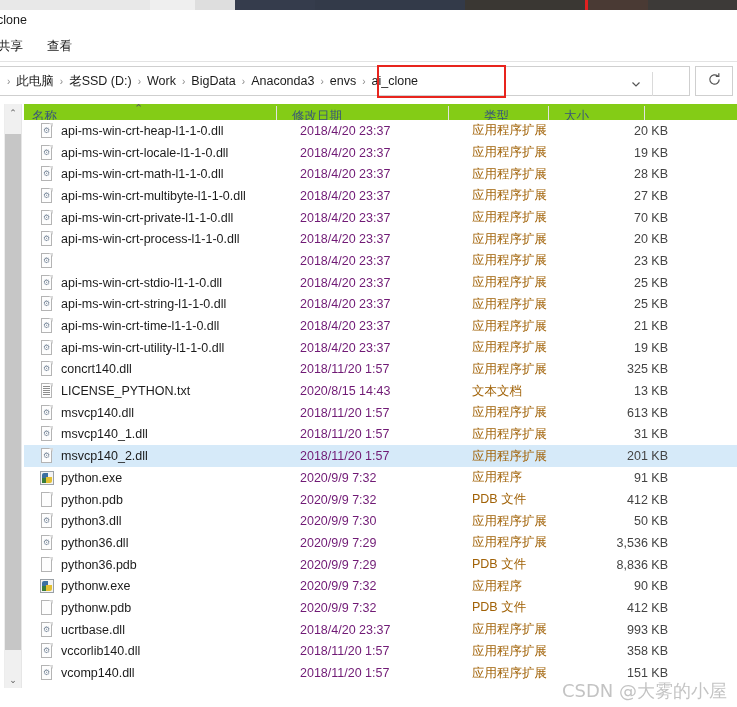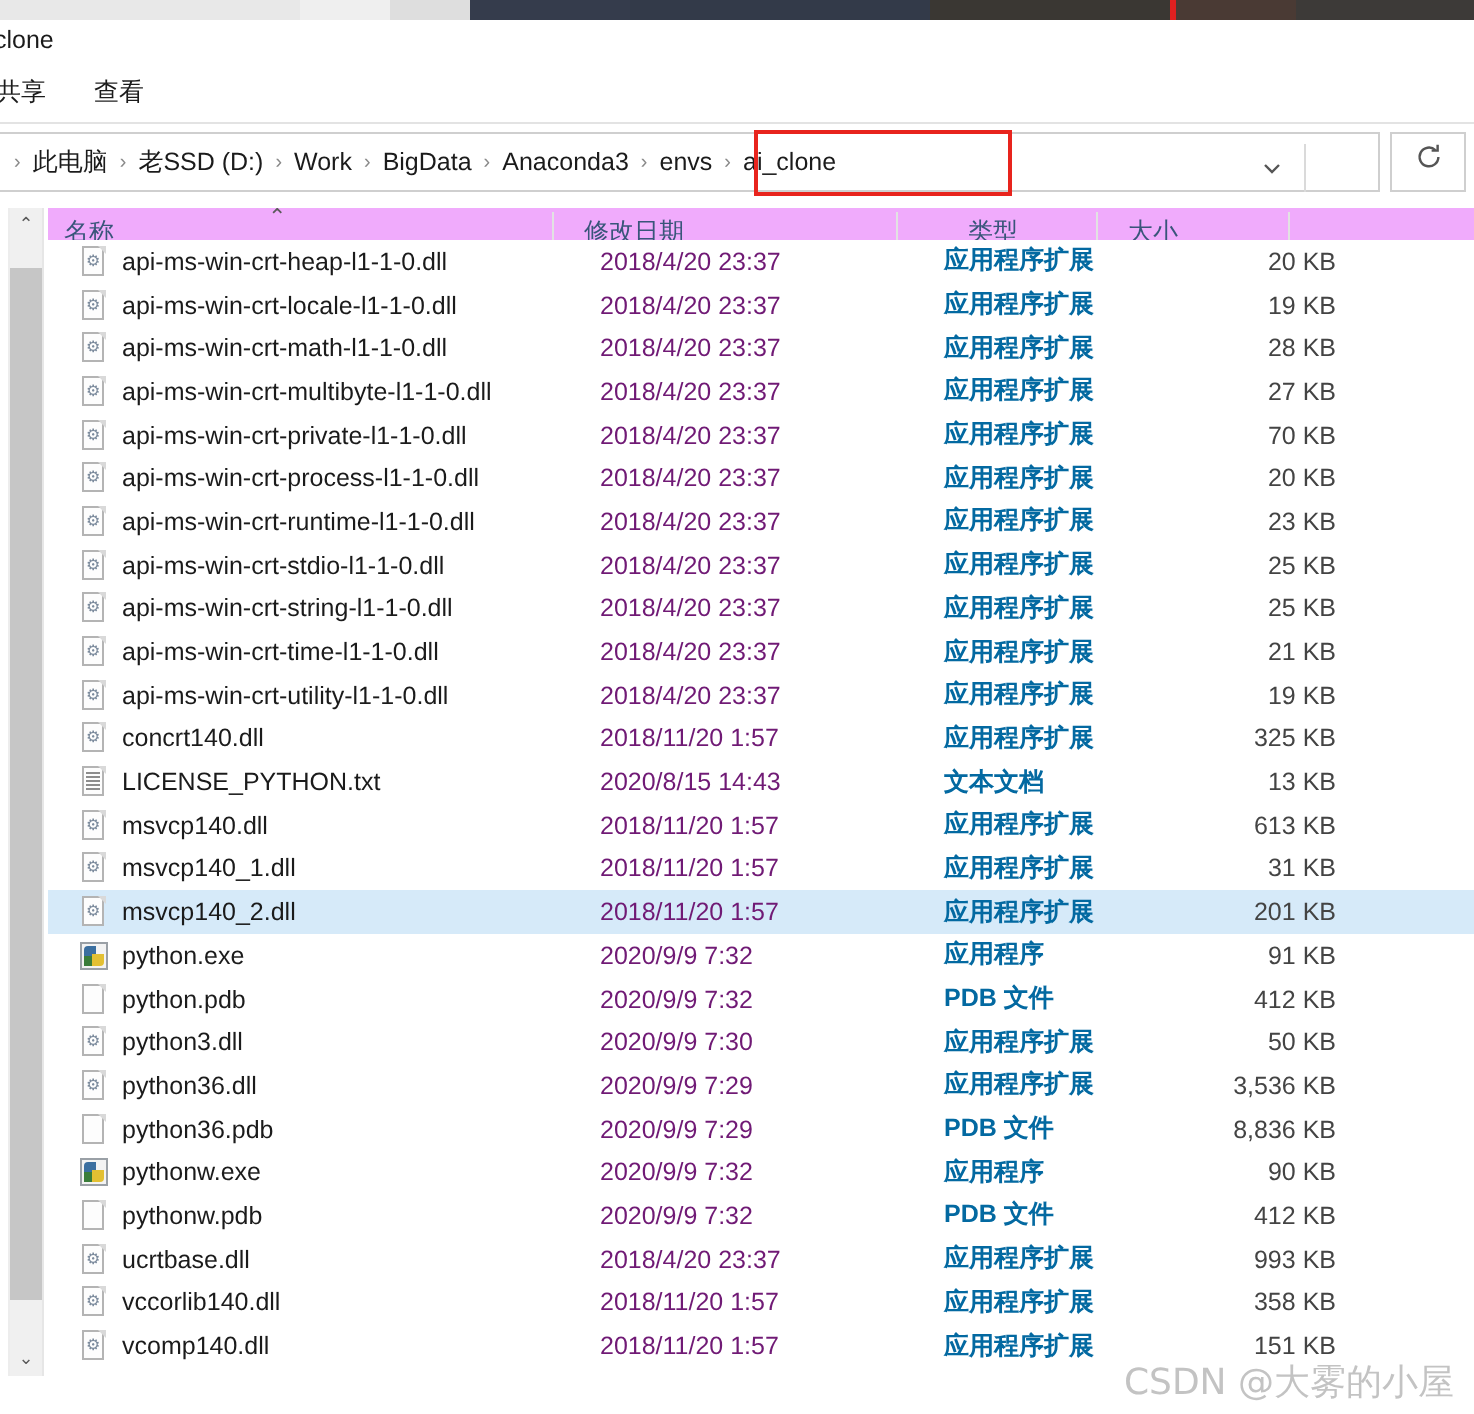--- a/index.html
+++ b/index.html
@@ -163,21 +163,21 @@
     box-sizing: border-box;
     pointer-events: none;
   }
 
   
   .col-header {
     position: absolute;
     top: 104px; left: 24px;
     width: 713px;
     height: 23px;
-    background: #f0abfc;
+    background: #84cc16;
     font-size: 12.5px;
     color: #39557a;
   }
   .ch {
     position: absolute;
     top: 4px;
     white-space: nowrap;
     cursor: pointer;
   }
   .ch-sep {
@@ -236,23 +236,22 @@
   .fname { margin-left: 7px; color: #1b1b1b; }
   .cell-date {
     position: absolute;
     left: 276px;
     color: #701a75;
     white-space: nowrap;
   }
   .cell-type {
     position: absolute;
     left: 448px;
-    color: #0369a1;
+    color: #a16207;
     white-space: nowrap;
-    font-weight: bold;
   }
   .cell-size {
     position: absolute;
     left: 500px;
     width: 120px;
     text-align: right;
     color: #444;
     white-space: nowrap;
     margin-left: 24px;
   }
@@ -558,21 +557,20 @@
       <div class="cell-type">应用程序扩展</div>
       <div class="cell-size">20 KB</div>
     </div>
     <div class="row">
       <div class="cell-name">
         <span class="ficon">
           <span class="doc-base"></span>
           <span class="doc-fold"></span>
           <span class="dll-mark">⚙</span>
         </span>
-        <span class="fname">api-ms-win-crt-runtime-l1-1-0.dll</span>
       </div>
       <div class="cell-date">2018/4/20 23:37</div>
       <div class="cell-type">应用程序扩展</div>
       <div class="cell-size">23 KB</div>
     </div>
     <div class="row">
       <div class="cell-name">
         <span class="ficon">
           <span class="doc-base"></span>
           <span class="doc-fold"></span>

